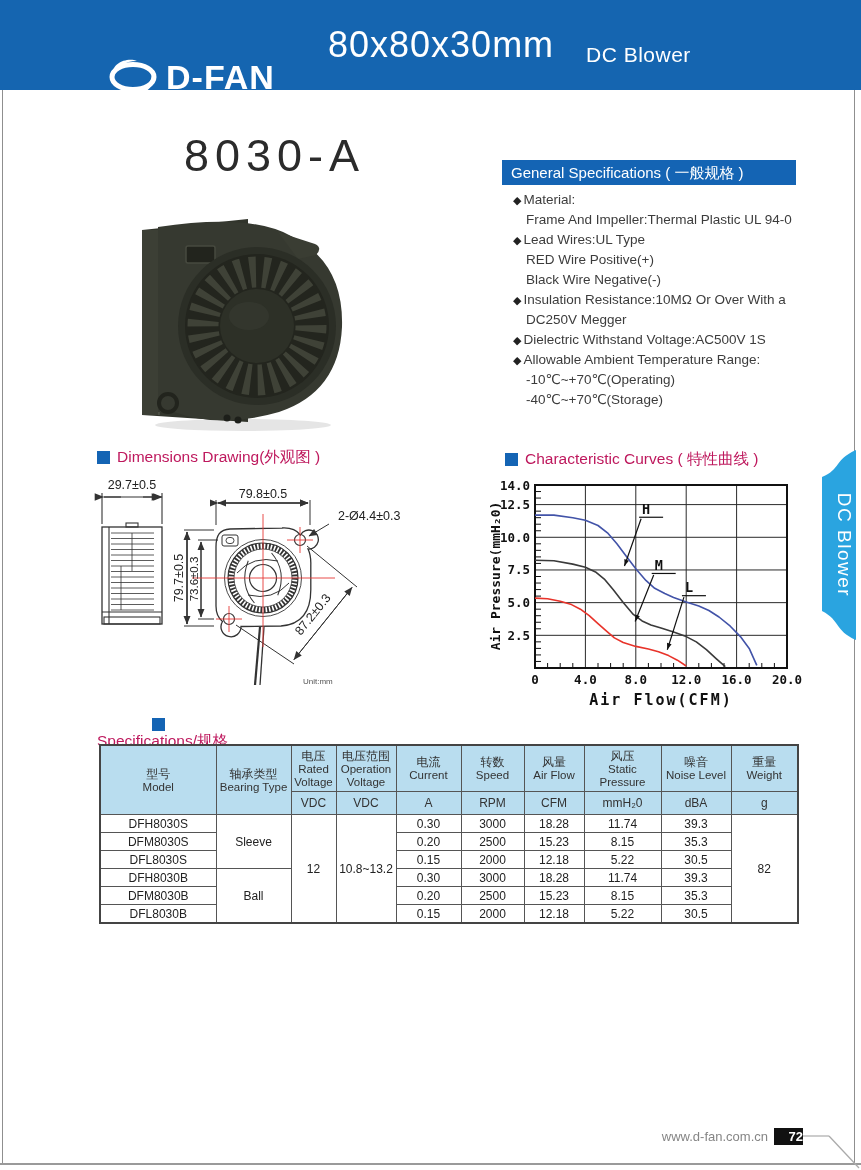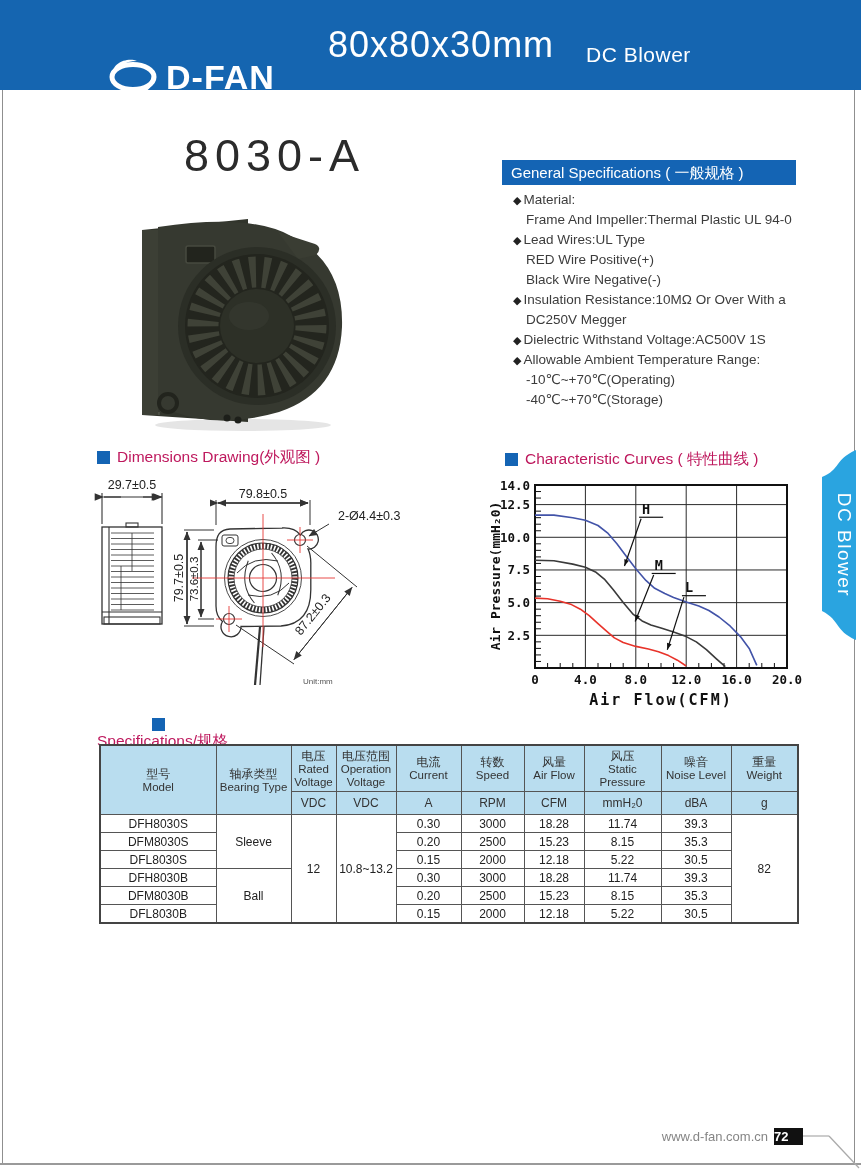--- a/index.html
+++ b/index.html
@@ -40,21 +40,21 @@
   .spec-table thead th{background:#b9ddef;font-weight:normal;color:#333;}
   .th-cn{font-size:12px;line-height:14px;}
   .th-en{font-size:11.5px;line-height:13px;}
   .unit-row th{height:22px;font-size:12px;}
   .spec-table tbody td{height:17px;background:#fff;}
   .spec-table .c-model{text-align:center;}
   
   .f-site{position:absolute;left:630px;top:1129px;width:138px;text-align:right;
           font-size:13px;color:#858585;}
   .f-page{position:absolute;left:774px;top:1128px;width:29px;height:17px;background:#111;
-          color:#fff;font-size:13px;font-weight:bold;text-align:left;line-height:17px;}
+          color:#fff;font-size:13px;font-weight:bold;text-align:right;line-height:17px;}
   .f-corner{position:absolute;left:803px;top:1125px;}
 </style>
 </head>
 <body>
 
 <div class="page">
 
   <div class="header">
     <div class="brand">
       <svg width="58" height="42" viewBox="0 0 58 42">

